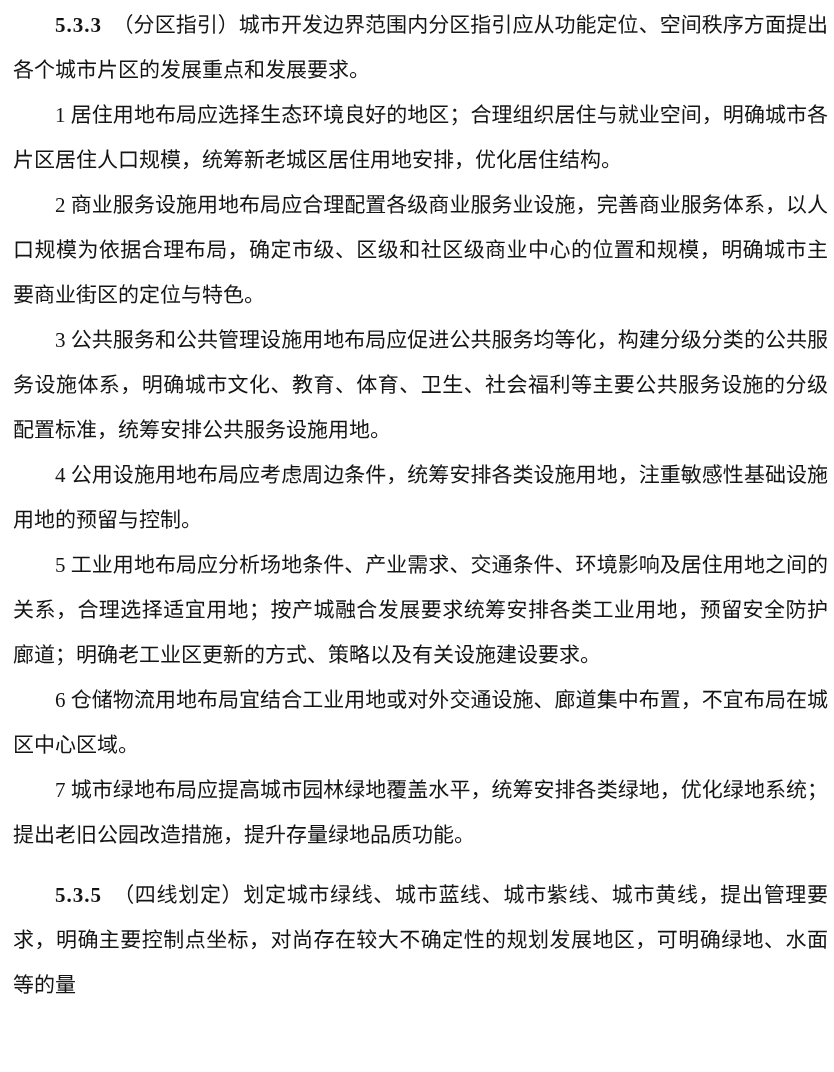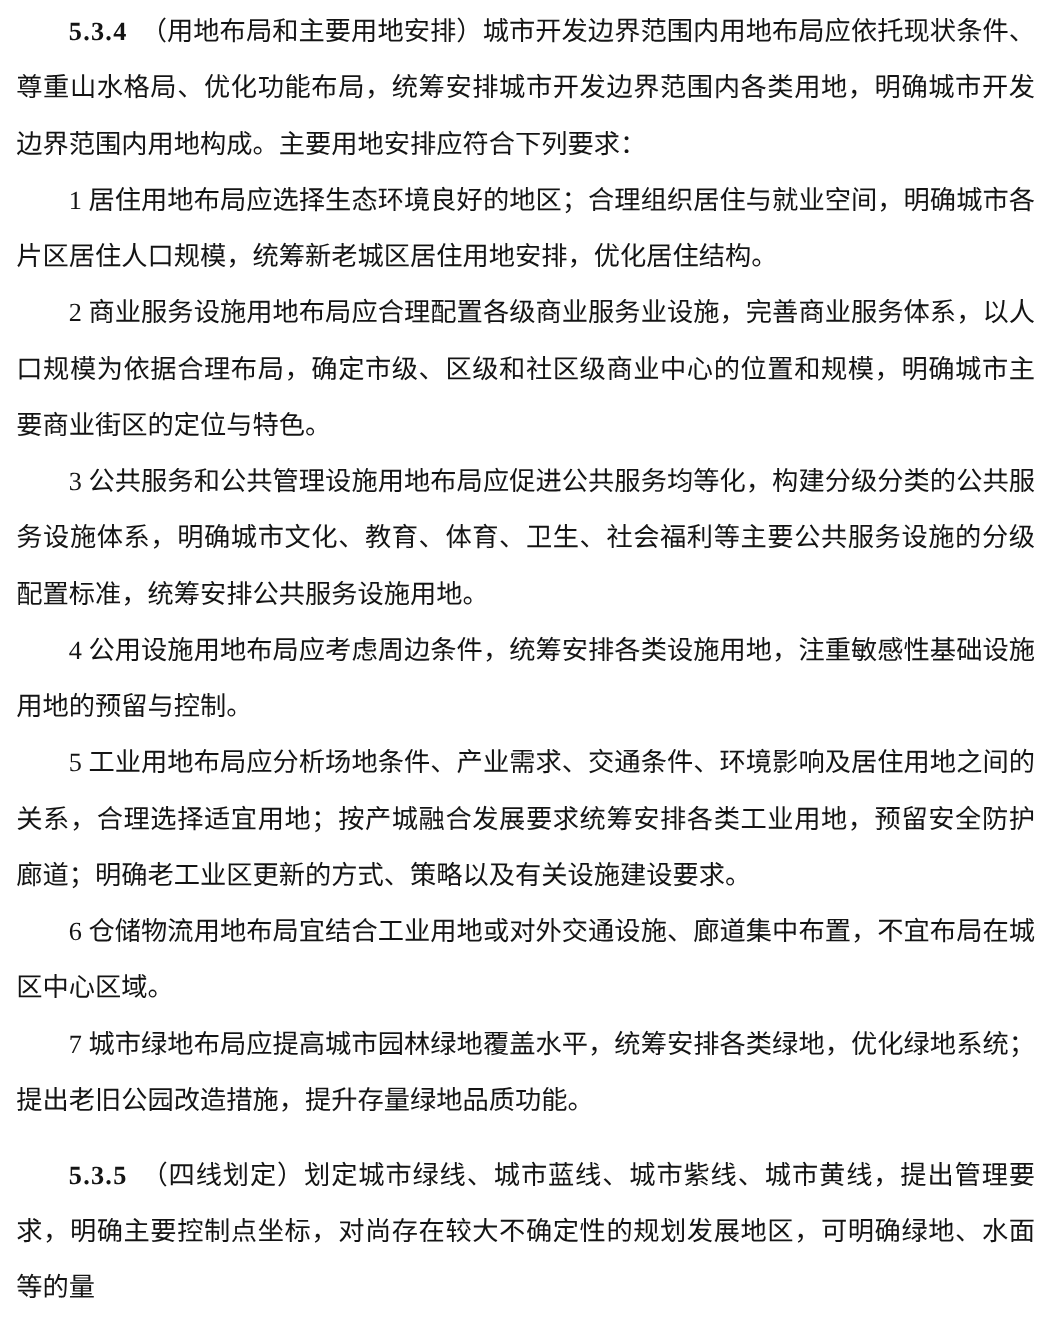--- a/index.html
+++ b/index.html
@@ -36,21 +36,21 @@
     font-weight: 700;
     letter-spacing: 1px;
     margin-right: 0.5em;
   }
 </style>
 </head>
 <body>
 
 <main class="page">
   <article class="doc">
-      <p class="para heading-para"><span class="sec-num">5.3.4</span><span>（用地布局和主要用地安排）城市开发边界范围内用地布局应依托现状条件、尊重山水格局、优化功能布局，统筹安排城市开发边界范围内各类用地，明确城市开发边界范围内用地构成。主要用地安排应符合下列要求：</span></p>
+      <p class="para heading-para"><span class="sec-num">5.3.3</span><span>（分区指引）城市开发边界范围内分区指引应从功能定位、空间秩序方面提出各个城市片区的发展重点和发展要求。</span></p>
       <p class="para"><span>1 居住用地布局应选择生态环境良好的地区；合理组织居住与就业空间，明确城市各片区居住人口规模，统筹新老城区居住用地安排，优化居住结构。</span></p>
       <p class="para"><span>2 商业服务设施用地布局应合理配置各级商业服务业设施，完善商业服务体系，以人口规模为依据合理布局，确定市级、区级和社区级商业中心的位置和规模，明确城市主要商业街区的定位与特色。</span></p>
       <p class="para"><span>3 公共服务和公共管理设施用地布局应促进公共服务均等化，构建分级分类的公共服务设施体系，明确城市文化、教育、体育、卫生、社会福利等主要公共服务设施的分级配置标准，统筹安排公共服务设施用地。</span></p>
       <p class="para"><span>4 公用设施用地布局应考虑周边条件，统筹安排各类设施用地，注重敏感性基础设施用地的预留与控制。</span></p>
       <p class="para"><span>5 工业用地布局应分析场地条件、产业需求、交通条件、环境影响及居住用地之间的关系，合理选择适宜用地；按产城融合发展要求统筹安排各类工业用地，预留安全防护廊道；明确老工业区更新的方式、策略以及有关设施建设要求。</span></p>
       <p class="para"><span>6 仓储物流用地布局宜结合工业用地或对外交通设施、廊道集中布置，不宜布局在城区中心区域。</span></p>
       <p class="para"><span>7 城市绿地布局应提高城市园林绿地覆盖水平，统筹安排各类绿地，优化绿地系统；提出老旧公园改造措施，提升存量绿地品质功能。</span></p>
       <p class="para heading-para"><span class="sec-num">5.3.5</span><span>（四线划定）划定城市绿线、城市蓝线、城市紫线、城市黄线，提出管理要求，明确主要控制点坐标，对尚存在较大不确定性的规划发展地区，可明确绿地、水面等的量</span></p>
     </article>
 </main>

